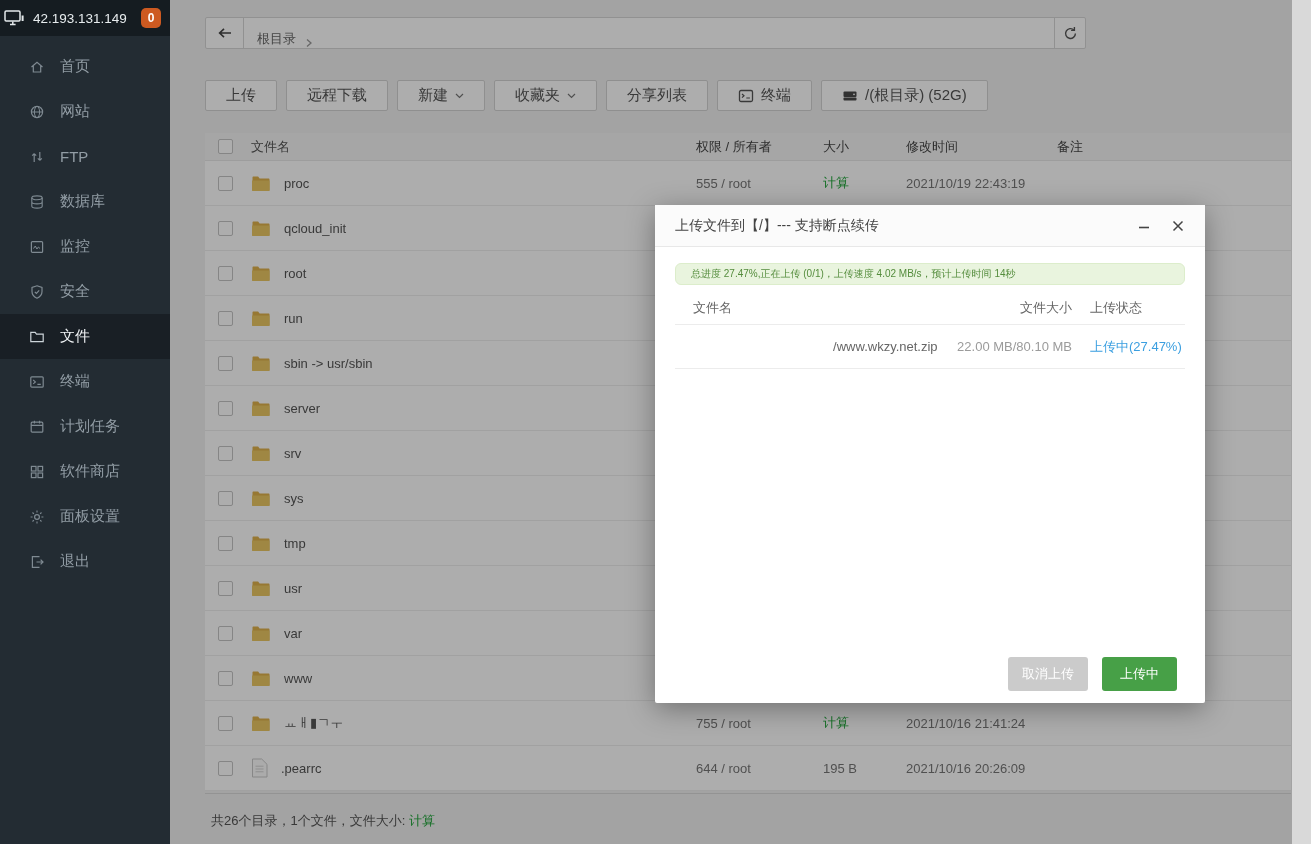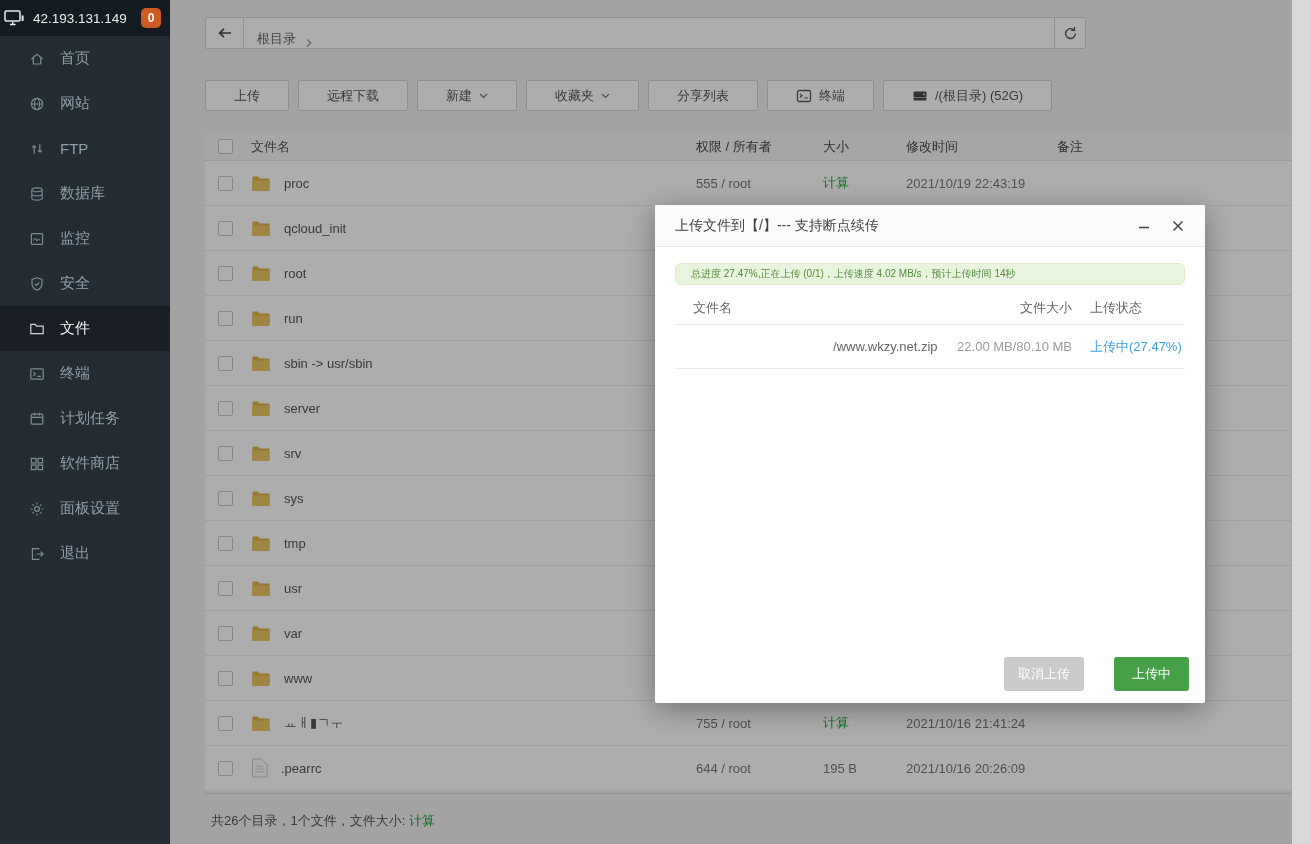--- a/index.html
+++ b/index.html
@@ -8,37 +8,37 @@
     position:relative; width:1292px; height:844px; overflow:hidden;
     background:#f0f0f0;
     font-family:"Liberation Sans","DejaVu Sans",sans-serif;
   }
   
   .sidebar { position:absolute; left:0; top:0; width:170px; height:100%; background:#232c33; z-index:10; }
   .side-head { height:36px; background:#151c21; display:flex; align-items:center; padding:0 9px 0 4px; gap:7px; cursor:pointer; }
   .side-head .ip { color:#e7ecee; font-size:13.5px; flex:1; white-space:nowrap; }
   .badge { background:#cd5a21; color:#fff; font-size:12px; font-weight:bold; min-width:20px; height:20px;
            border-radius:5px; display:flex; align-items:center; justify-content:center; }
-  .side-nav { }
+  .side-nav { padding-top:8px; }
   .side-item { height:45px; display:flex; align-items:center; padding-left:29px; gap:15px;
                color:#929da5; font-size:15px; cursor:pointer; }
   .side-item .sicon { display:flex; width:16px; height:16px; color:#7f8a92; }
   .side-item.active { background:#191f25; color:#f2f5f7; }
   .side-item.active .sicon { color:#ccd4d9; }
   
   .content { position:absolute; left:170px; top:0; right:0; bottom:0; background:#f0f0f0; }
   .crumb-bar { position:absolute; left:35px; top:17px; width:881px; height:32px; background:#fff;
                border:1px solid #d6d6d6; border-radius:2px; display:flex; align-items:stretch; }
   .back-btn { width:38px; border-right:1px solid #d6d6d6; display:flex; align-items:center; justify-content:center; cursor:pointer; }
   .crumb-text { flex:1; display:flex; align-items:flex-end; gap:9px; padding-left:13px; font-size:13px; color:#666; }
   .crumb-link { cursor:pointer; }
   .refresh-btn { width:31px; border-left:1px solid #d6d6d6; display:flex; align-items:center; justify-content:center; cursor:pointer; }
   .toolbar { position:absolute; left:35px; top:80px; display:flex; gap:9px; }
-  .tbtn { height:31px; background:#fff; border:1px solid #d3d3d3; border-radius:2px; padding:0 28px;
-          font-size:13px; color:#555; display:flex; align-items:center; gap:7px; cursor:pointer; white-space:nowrap; }
+  .tbtn { height:31px; background:#fff; border:1px solid #d3d3d3; border-radius:2px; padding:0 20px;
+          font-size:15px; color:#555; display:flex; align-items:center; gap:7px; cursor:pointer; white-space:nowrap; }
   
   .ftable { position:absolute; left:35px; top:133px; width:1086px; }
   .fhead { display:flex; align-items:center; height:28px; background:#f5f5f5; border-bottom:1px solid #e7e7e7;
            font-size:13px; color:#454545; }
   .frow { display:flex; align-items:center; height:45px; background:#fff; border-bottom:1px solid #eeeeee;
           font-size:13px; color:#777; }
   .c-check { width:33px; padding-left:13px; flex:none; display:flex; align-items:center; }
   .cb { width:15px; height:15px; border:1px solid #c4c4c4; border-radius:2px; background:#fff; cursor:pointer; }
   .c-name { flex:1; display:flex; align-items:center; gap:13px; padding-left:13px; color:#555; min-width:0; }
   .c-name .ricon { display:flex; flex:none; }
@@ -66,21 +66,21 @@
              font-size:13px; color:#666; }
   .m-row { position:relative; display:flex; align-items:center; height:44px; border-bottom:1px solid #ececec;
            font-size:13px; }
   .m-progress { position:absolute; left:0; top:0; bottom:0; background:#e9f2f9; }
   .m-row > div, .m-thead > div { position:relative; z-index:1; }
   .m-c-name { flex:1; padding-left:18px; color:#666; }
   .m-c-size { width:130px; text-align:right; flex:none; color:#666; }
   .m-row .m-c-size { color:#9b9b9b; }
   .m-c-status { width:113px; padding-left:18px; flex:none; }
   .m-row .m-c-status { color:#3b9fe0; cursor:pointer; }
-  .m-footer { position:absolute; right:16px; bottom:12px; display:flex; gap:30px; }
+  .m-footer { position:absolute; right:28px; bottom:12px; display:flex; gap:14px; }
   .btn { border:none; border-radius:3px; padding:8px 14px; font-size:13px; color:#fff; cursor:pointer;
          font-family:inherit; }
   .btn-cancel { background:#cbcbcb; cursor:not-allowed; }
   .btn-confirm { background:#47a047; padding:8px 18px; }
 </style>
 </head>
 <body>
 
 <div class="app">
 

